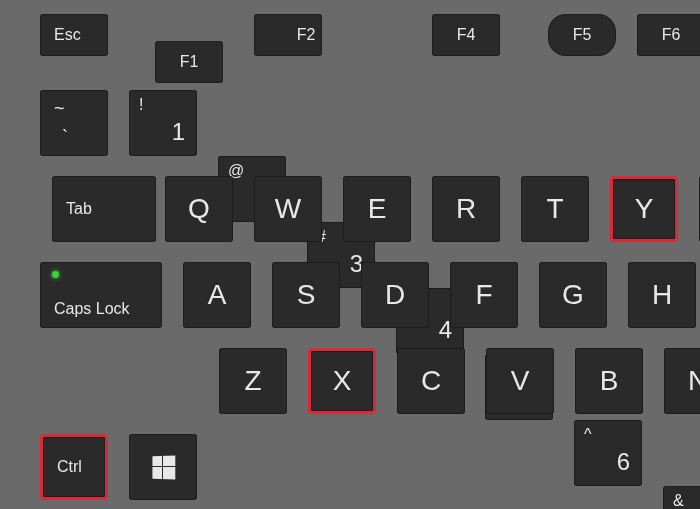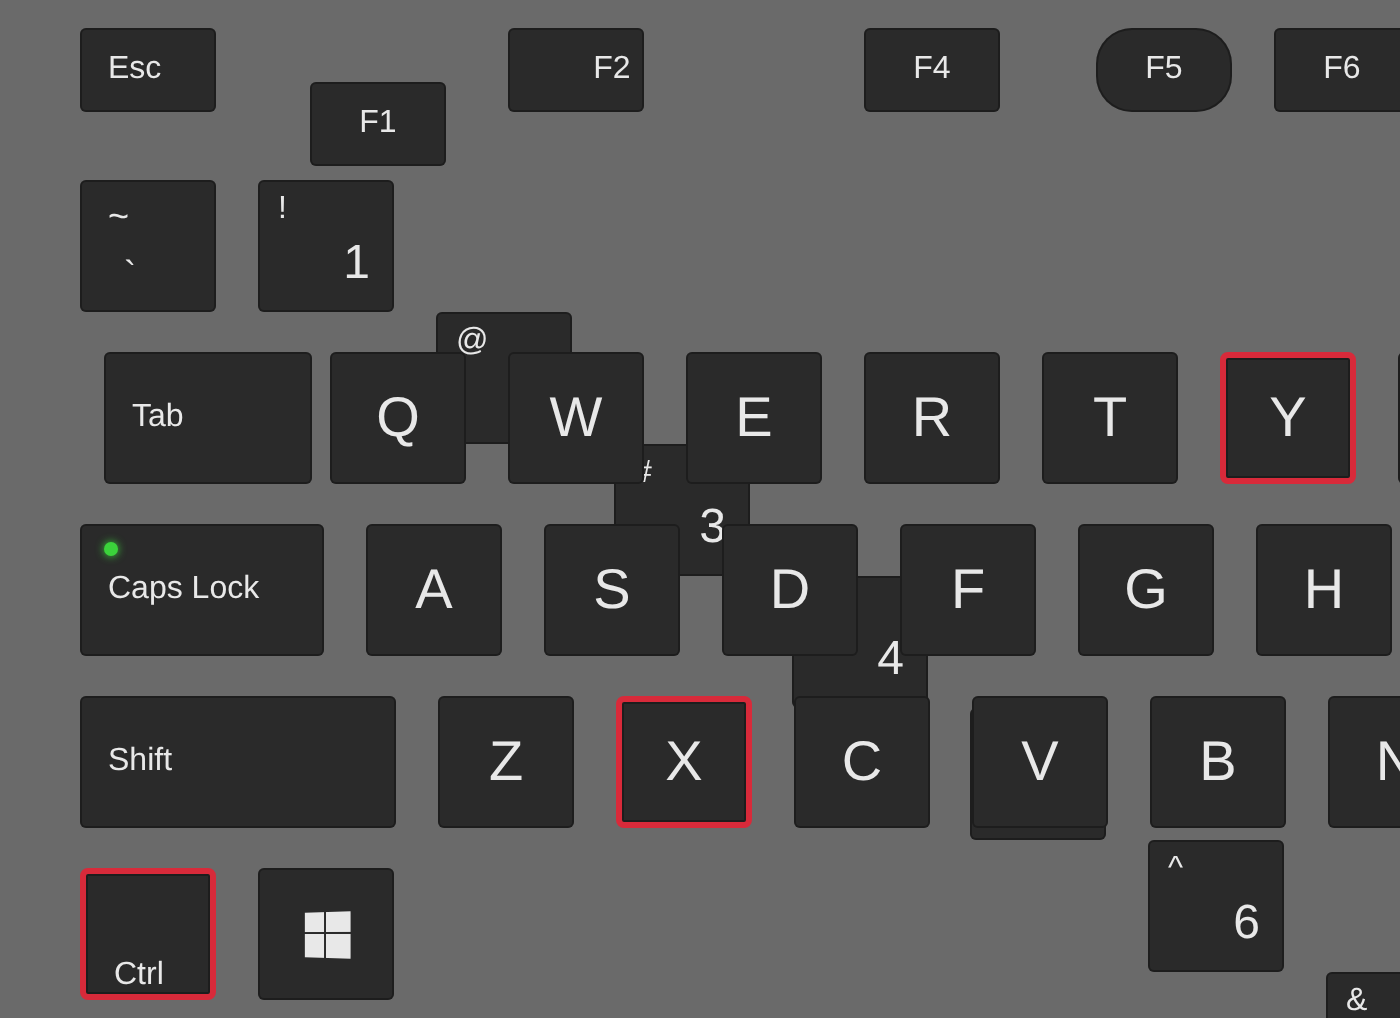--- a/index.html
+++ b/index.html
@@ -158,64 +158,61 @@
   <div class="key letter" style="left:521px; top:176px; width:68px; height:66px;">
       <span>T</span>
     </div>
   <div class="key letter highlight" style="left:610px; top:176px; width:68px; height:66px;">
       <span>Y</span>
     </div>
   <div class="key letter" style="left:699px; top:176px; width:68px; height:66px;"></div>
 
   <div class="key small-label" style="left:40px; top:262px; width:122px; height:66px;">
     <div class="caps-led"></div>
-    <span style="align-self:flex-end; padding-bottom:24px;">Caps Lock</span>
+    <span style="align-self:flex-end; padding-bottom:10px;">Caps Lock</span>
   </div>
   <div class="key letter" style="left:183px; top:262px; width:68px; height:66px;">
       <span>A</span>
     </div>
   <div class="key letter" style="left:272px; top:262px; width:68px; height:66px;">
       <span>S</span>
     </div>
   <div class="key letter" style="left:361px; top:262px; width:68px; height:66px;">
       <span>D</span>
     </div>
   <div class="key letter" style="left:450px; top:262px; width:68px; height:66px;">
       <span>F</span>
     </div>
   <div class="key letter" style="left:539px; top:262px; width:68px; height:66px;">
       <span>G</span>
     </div>
   <div class="key letter" style="left:628px; top:262px; width:68px; height:66px;">
       <span>H</span>
     </div>
 
-  <div class="key small-label" style="left:40px; top:348px; width:158px; height:66px;">
-      <span>Shift</span>
-    </div>
   <div class="key letter" style="left:219px; top:348px; width:68px; height:66px;">
       <span>Z</span>
     </div>
   <div class="key letter highlight" style="left:308px; top:348px; width:68px; height:66px;">
       <span>X</span>
     </div>
   <div class="key letter" style="left:397px; top:348px; width:68px; height:66px;">
       <span>C</span>
     </div>
   <div class="key letter" style="left:486px; top:348px; width:68px; height:66px;">
       <span>V</span>
     </div>
   <div class="key letter" style="left:575px; top:348px; width:68px; height:66px;">
       <span>B</span>
     </div>
   <div class="key letter" style="left:664px; top:348px; width:68px; height:66px;">
       <span>N</span>
     </div>
 
-  <div class="key small-label highlight" style="left:40px; top:434px; width:68px; height:66px;align-items:flex-end;">
+  <div class="key small-label highlight" style="left:40px; top:434px; width:68px; height:66px;">
       <span>Ctrl</span>
     </div>
   <div class="key" style="left:129px; top:434px; width:68px; height:66px;">
     <div class="win-icon">
         <span></span>
         <span></span>
         <span></span>
         <span></span>
       </div>
   </div>

